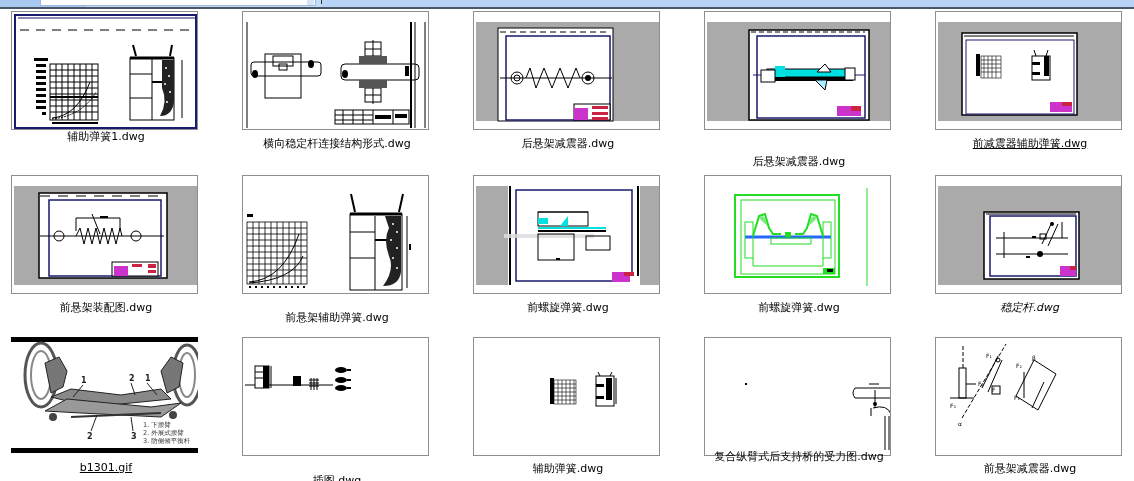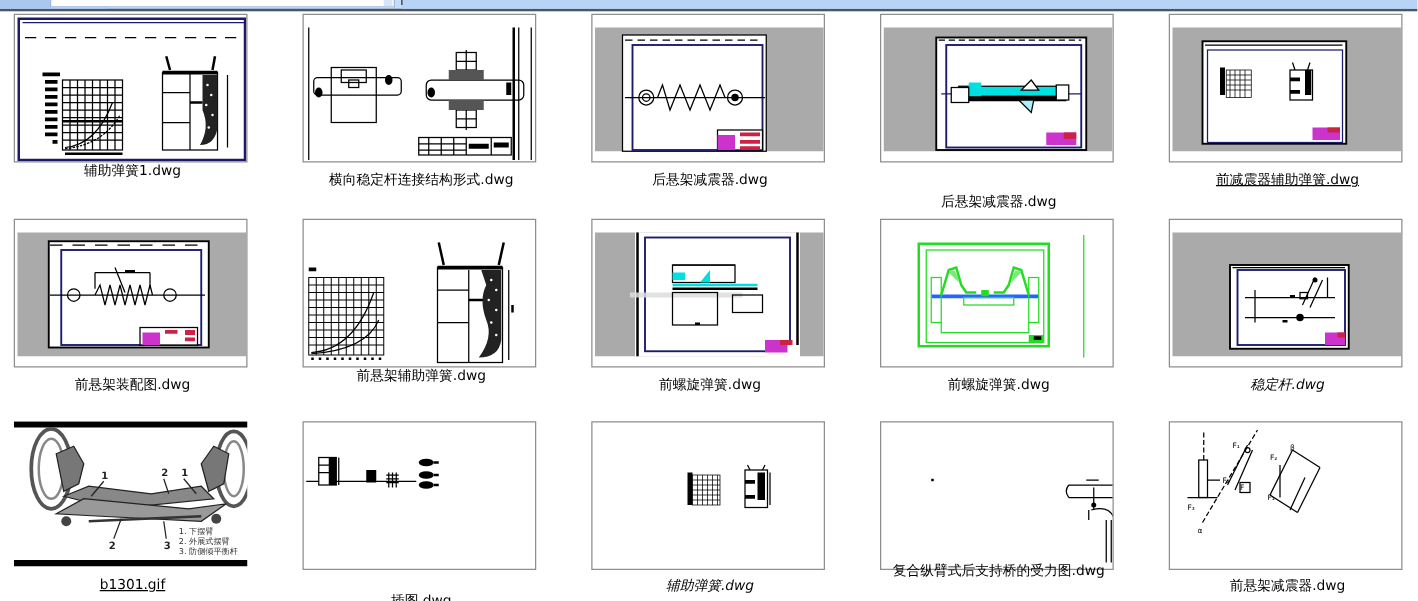--- a/index.html
+++ b/index.html
@@ -315,21 +315,21 @@
           <circle cx="150" cy="48" r="1"></circle>
           <circle cx="154" cy="56" r="1"></circle>
           <circle cx="148" cy="64" r="1"></circle>
           <circle cx="154" cy="72" r="1"></circle>
           <circle cx="150" cy="82" r="1"></circle>
           <circle cx="154" cy="92" r="1"></circle>
         </g>
       <rect x="166" y="68" width="2" height="6" fill="#000"></rect>
     </svg>
   </div>
-  <div class="label" style="top:118px;">前悬架辅助弹簧.dwg</div>
+  <div class="label" style="top:135px;">前悬架辅助弹簧.dwg</div>
 </div>
 
 <div class="item" style="left:473px; top:175px;">
   <div class="thumb">
     <svg width="187" height="119">
       <rect x="2" y="10" width="183" height="99" fill="#aaa"></rect>
       <rect x="34" y="10" width="132" height="99" fill="#fff"></rect>
       <line x1="36" y1="10" x2="36" y2="109" stroke="#000" stroke-width="2"></line>
       <line x1="164" y1="10" x2="164" y2="109" stroke="#000" stroke-width="2"></line>
       <rect x="42" y="14" width="116" height="91" fill="none" stroke="#1a1a6e" stroke-width="1.5"></rect>
@@ -491,21 +491,21 @@
       <rect x="76" y="40" width="4" height="26" fill="#000"></rect>
       <rect x="122" y="38" width="18" height="30" fill="#fff" stroke="#000"></rect>
       <rect x="122" y="46" width="8" height="3" fill="#000"></rect>
       <rect x="122" y="58" width="8" height="3" fill="#000"></rect>
       <rect x="132" y="40" width="6" height="22" fill="#000"></rect>
       <line x1="142" y1="40" x2="142" y2="66" stroke="#000"></line>
       <line x1="124" y1="34" x2="126" y2="38" stroke="#000"></line>
         <line x1="138" y1="34" x2="136" y2="38" stroke="#000"></line>
     </svg>
   </div>
-  <div class="label" style="top:124px;font-style:italic;">辅助弹簧.dwg</div>
+  <div class="label" style="top:124px;">辅助弹簧.dwg</div>
 </div>
 
 <div class="item" style="left:704px; top:337px;">
   <div class="thumb">
     <svg width="187" height="119">
       <rect x="40" y="45" width="2" height="2" fill="#000"></rect>
       <g stroke="#000" fill="none">
         <line x1="150" y1="50" x2="187" y2="50"></line>
         <line x1="150" y1="60" x2="187" y2="60"></line>
         <path d="M150 50 Q146 55 150 60"></path>

